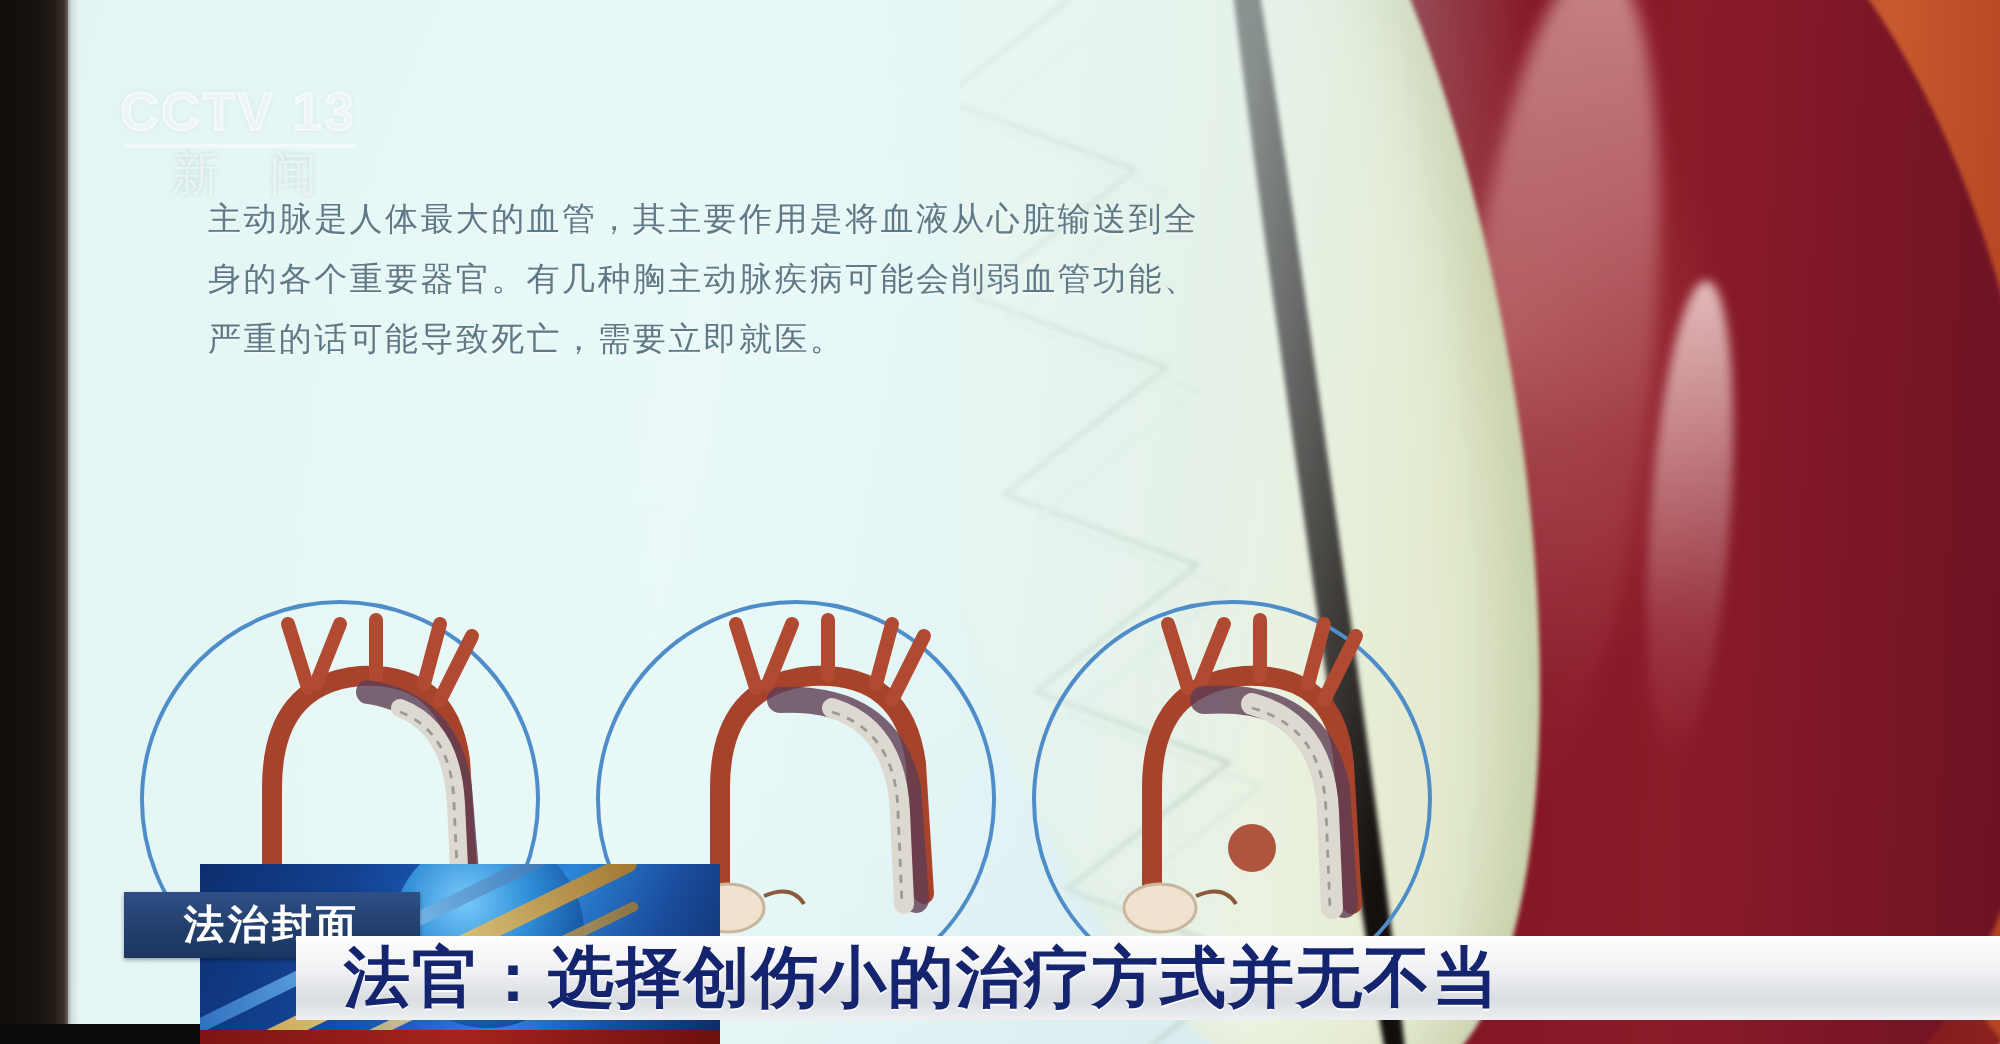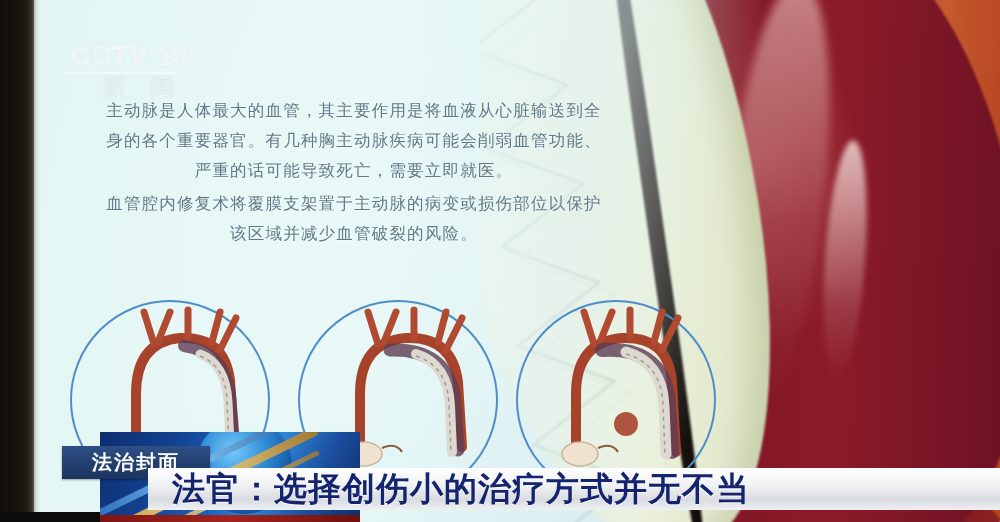--- a/index.html
+++ b/index.html
@@ -1,19 +1,19 @@
 <!DOCTYPE html>
 <html><head>
 <meta charset="utf-8">
 <style>
   * { margin:0; padding:0; box-sizing:border-box; }
   html,body { width:1000px; height:522px; overflow:hidden; background:#000; }
   body { font-family:"Liberation Sans","DejaVu Sans",sans-serif; }
 
-  #screen { position:relative; width:1000px; height:522px; overflow:hidden;text-align:center; }
+  #screen { position:relative; width:1000px; height:522px; overflow:hidden; }
 
   
   .board {
     position:absolute; left:0; top:0; width:1000px; height:522px;
     background:
       radial-gradient(ellipse 600px 420px at 30% 40%, #eefaf8 0%, #e4f5f4 45%, #dceff0 75%, #d6ebee 100%);
   }
   .board-tint {
     position:absolute; inset:0;
     background:linear-gradient(100deg, rgba(226,245,243,.95) 0%, rgba(233,249,248,.9) 35%, rgba(221,240,243,.55) 58%, rgba(205,226,234,0) 70%);
@@ -215,21 +215,20 @@
   <div class="left-seam"></div>
 
   <div class="wm">
     <div class="wm-top">CCTV 13</div>
     <div class="wm-bar"></div>
     <div class="wm-bot">新 闻</div>
   </div>
 
 
   <div class="para" id="para1">主动脉是人体最大的血管，其主要作用是将血液从心脏输送到全身的各个重要器官。有几种胸主动脉疾病可能会削弱血管功能、严重的话可能导致死亡，需要立即就医。</div>
-  <div class="para" id="para2">血管腔内修复术将覆膜支架置于主动脉的病变或损伤部位以保护该区域并减少血管破裂的风险。</div>
 
   <div class="circles">
 
     <div class="circ c1"></div>
     <svg class="aorta" style="left:14px;top:2px" width="180" height="165">
       <g fill="none" stroke="#a8432b" stroke-width="10" stroke-linecap="round">
         <path d="M52,150 L52,92 Q52,40 96,36 Q140,34 146,78 L150,140"></path>
       </g>
       <g fill="none" stroke="#b04a30" stroke-width="7" stroke-linecap="round">
         <path d="M70,42 L60,10"></path>

